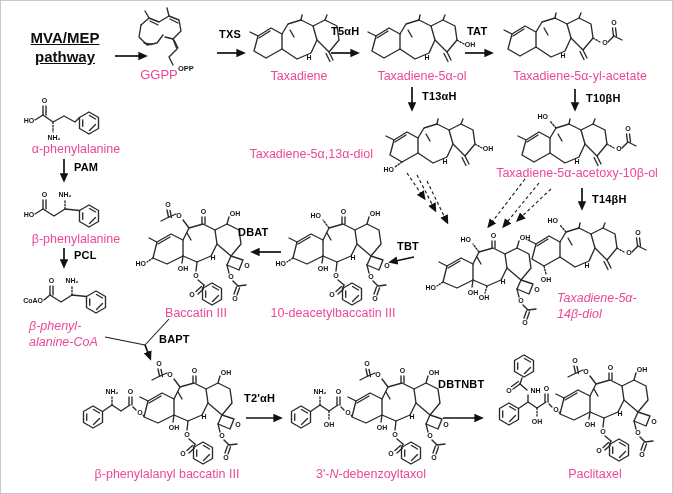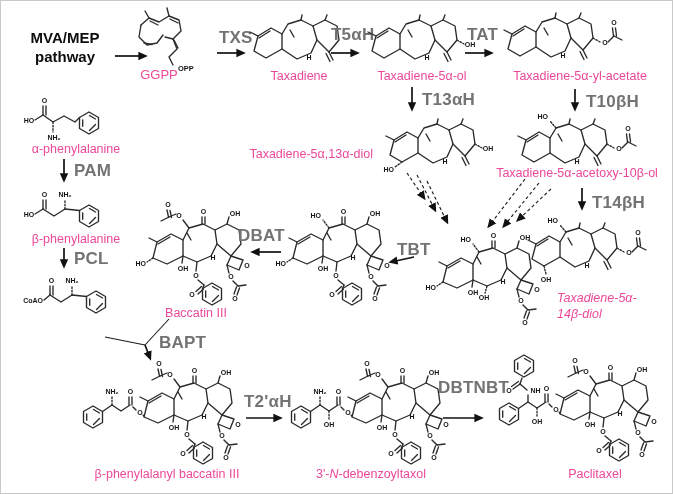--- a/index.html
+++ b/index.html
@@ -1,18 +1,18 @@
 <!DOCTYPE html>
 <html><head>
 <meta charset="utf-8">
 <style>
   html,body{margin:0;padding:0;background:#fff;}
   #canvas{position:relative;width:673px;height:494px;background:#fff;overflow:hidden;
           font-family:"Liberation Sans",sans-serif;color:#1a1a1a;border:1px solid #c9c9c9;box-sizing:border-box;}
-  .enz{position:absolute;font-weight:700;font-size:17px;color:#737373;white-space:nowrap;letter-spacing:.2px;}
+  .enz{position:absolute;font-weight:700;font-size:11px;color:#000000;white-space:nowrap;letter-spacing:.2px;}
   .cname{position:absolute;font-size:12.5px;color:#ec4899;text-align:center;white-space:nowrap;line-height:15.5px;}
   .cname.left{text-align:left;font-style:italic;} .cname.right{text-align:right;}
   .struct{position:absolute;}
   .arr{position:absolute;}
   .sk{fill:none;stroke:#2a2a2a;stroke-width:1.35;stroke-linecap:round;stroke-linejoin:round;}
   .hash{stroke-dasharray:1.6 1.7;}
   .atom{font-family:"Liberation Sans",sans-serif;font-size:7px;font-weight:600;fill:#141414;}
   .aln{stroke:#111;stroke-width:1.7;}
   .dsh{stroke:#1c1c1c;stroke-width:1.15;stroke-dasharray:3.2 2.6;}
   .mln{stroke:#1c1c1c;stroke-width:1.1;}
@@ -130,21 +130,21 @@
         <text class="atom" x="31.5" y="25" text-anchor="start">NH</text>
         <path class="sk" d="M28,22 L21,16"></path>
         <path class="sk" d="M21,16 L14,21 M19.5,13.5 L12.5,18.5"></path>
         <text class="atom" x="10" y="25" text-anchor="middle">O</text>
         <path class="sk" d="M21,16 L23,10"></path>
         <use href="#phenyl" x="25" y="-2"></use>
       </g>
     </defs>
   </svg>
 
-  <div class="cname" style="left:12px;top:27px;width:104px;font-size:15px;font-weight:700;line-height:19px;color:#0d0d0d;">
+  <div class="cname" style="left:12px;top:27px;width:104px;font-size:15px;font-weight:700;line-height:19px;color:#0d0d0d;text-decoration:underline;">
     <div>MVA/MEP</div>
     <div>pathway</div>
   </div>
   <svg class="arr" style="left:113px;top:49px" width="40" height="12">
       <line class="aln" x1="1" y1="6" x2="31" y2="6" marker-end="url(#ah)"></line>
     </svg>
 
   <svg class="struct" style="left:130px;top:6px" width="95" height="72" viewBox="0 0 95 72">
     <path class="sk" d="M10,18 L18,11 L28,15 L38,9 L48,13 L50,24 L42,32 L46,42 L38,50 L42,58"></path>
     <path class="sk" d="M19,14 L27,18 M39,12 L47,16 M43,33 L47,41"></path>
@@ -224,20 +224,24 @@
   <svg class="struct" style="left:10px;top:270px" width="122" height="50" viewBox="-12 2 122 50">
     <text class="atom" x="20" y="34" text-anchor="end">CoAO</text>
     <path class="sk" d="M21,31 L27,26"></path>
     <path class="sk" d="M27,26 L27,17 M30,26 L30,17"></path>
     <text class="atom" x="28.5" y="14" text-anchor="middle">O</text>
     <path class="sk" d="M27,26 L38,33 L49,26 L63.5,27.5"></path>
     <path class="sk hash" d="M49,26 L49,17"></path>
     <text class="atom" x="49" y="14" text-anchor="middle">NH₂</text>
     <use href="#phenyl" x="73" y="33"></use>
   </svg>
+  <div class="cname left" style="left:28px;top:318px;width:110px">
+    <div>β-phenyl-</div>
+    <div>alanine-CoA</div>
+  </div>
 
   <svg class="arr" style="left:404px;top:85px" width="14" height="31">
       <line class="aln" x1="7" y1="1" x2="7" y2="23" marker-end="url(#ah)"></line>
     </svg>
   <span class="enz" style="left:421px;top:89px">T13αH</span>
 
   <svg class="struct" style="left:372px;top:116px" width="124" height="60" viewBox="-12 -2 124 60">
     <use href="#taxcore"></use>
       <use href="#oh5"></use>
     <path class="sk hash" d="M17,43 L10,48"></path>
@@ -297,20 +301,21 @@
   <svg class="arr" style="left:243px;top:245px" width="38" height="12">
       <line class="aln" x1="37" y1="6" x2="9" y2="6" marker-end="url(#ah)"></line>
     </svg>
 
   <svg class="struct" style="left:272px;top:200px" width="130" height="106" viewBox="-13 -11 130 106">
       <use href="#baccore"></use>
       <use href="#ho13"></use>
       <use href="#ho10b"></use>
       <use href="#benzoate"></use>
     </svg>
+  <div class="cname" style="left:256px;top:305px;width:152px">10-deacetylbaccatin III</div>
 
   <span class="enz" style="left:396px;top:239px">TBT</span>
   <svg class="arr" style="left:381px;top:252px" width="34" height="14">
       <line class="aln" x1="32" y1="4" x2="9" y2="9" marker-end="url(#ah)"></line>
     </svg>
 
   <svg class="struct" style="left:422px;top:224px" width="130" height="106" viewBox="-13 -11 130 106">
     <use href="#baccore"></use>
       <use href="#ho13"></use>
       <use href="#ho10b"></use>

